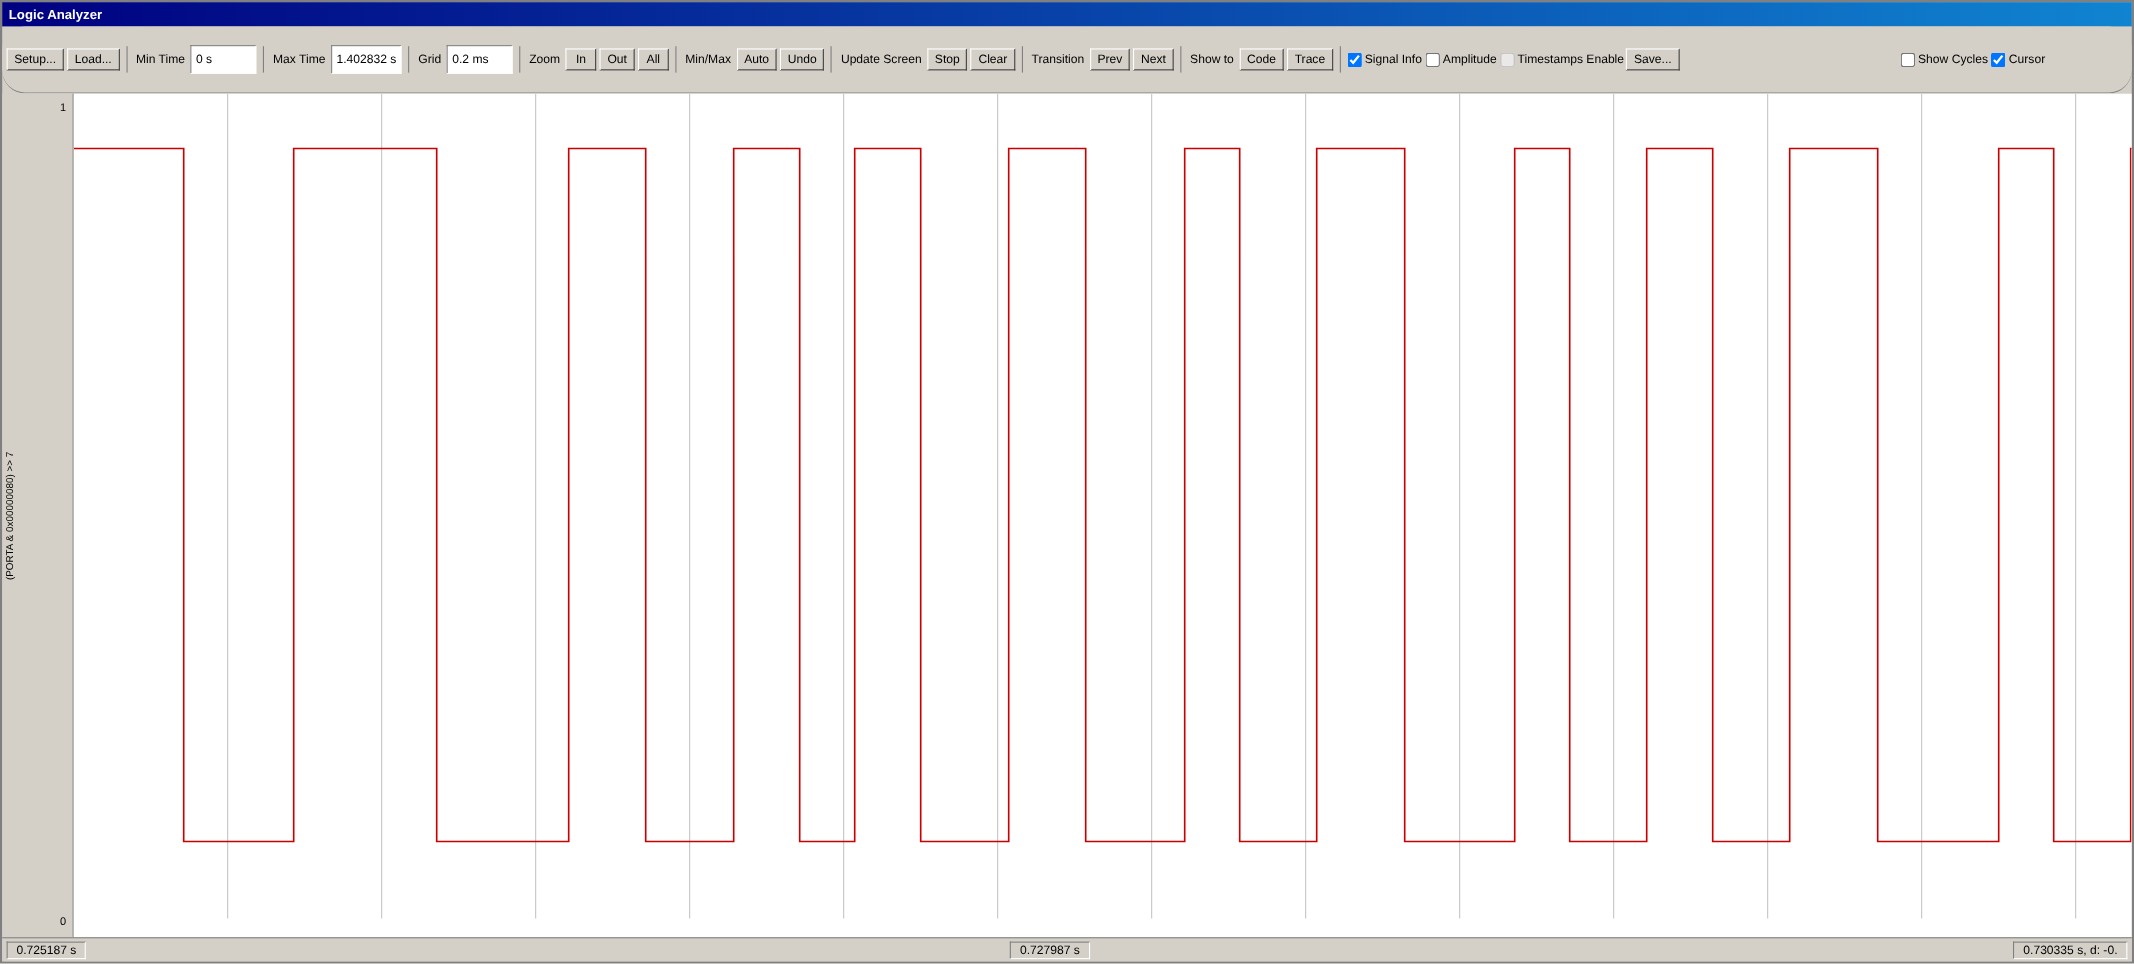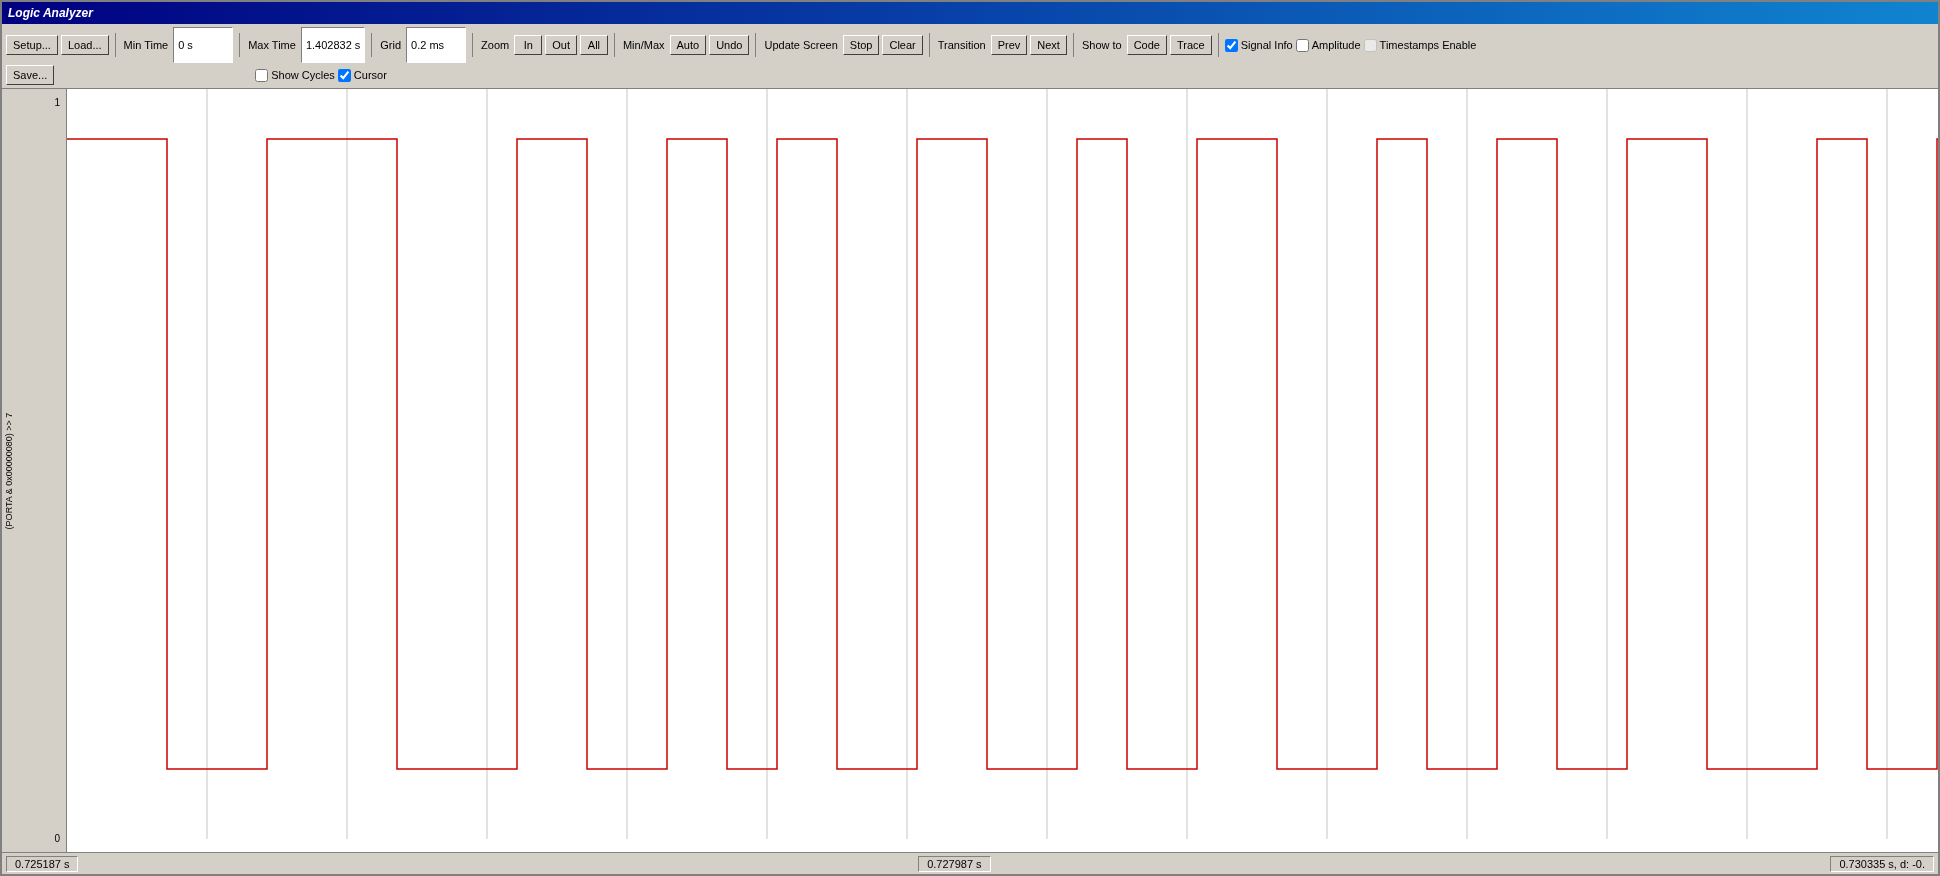--- a/index.html
+++ b/index.html
@@ -21,29 +21,29 @@
     }
     .title-bar {
       background: linear-gradient(to right, #000080, #1084d0);
       color: white;
       padding: 3px 6px;
       font-size: 12px;
       font-weight: bold;
       height: 22px;
       display: flex;
       align-items: center;
-      font-style: italic;
     }
     .toolbar {
       background: #d4d0c8;
       border-bottom: 1px solid #808080;
-      padding: 3px 4px;
-      display: flex;
-      flex-direction: column;
+      padding: 17px 4px;
+      display: flex;
+      flex-direction: row;
       gap: 2px;
+      border-radius: 21px;
     }
     .toolbar-row {
       display: flex;
       align-items: center;
       gap: 3px;
       flex-wrap: nowrap;
     }
     .btn {
       background: #d4d0c8;
       border-top: 1px solid #ffffff;
@@ -63,21 +63,21 @@
       padding: 0 2px;
     }
     .value-display {
       background: white;
       border-top: 1px solid #808080;
       border-left: 1px solid #808080;
       border-right: 1px solid #ffffff;
       border-bottom: 1px solid #ffffff;
       padding: 1px 4px;
       font-size: 11px;
-      height: 36px;
+      height: 26px;
       min-width: 60px;
       display: flex;
       align-items: center;
     }
     .separator {
       width: 1px;
       height: 24px;
       background: #808080;
       margin: 0 3px;
     }

